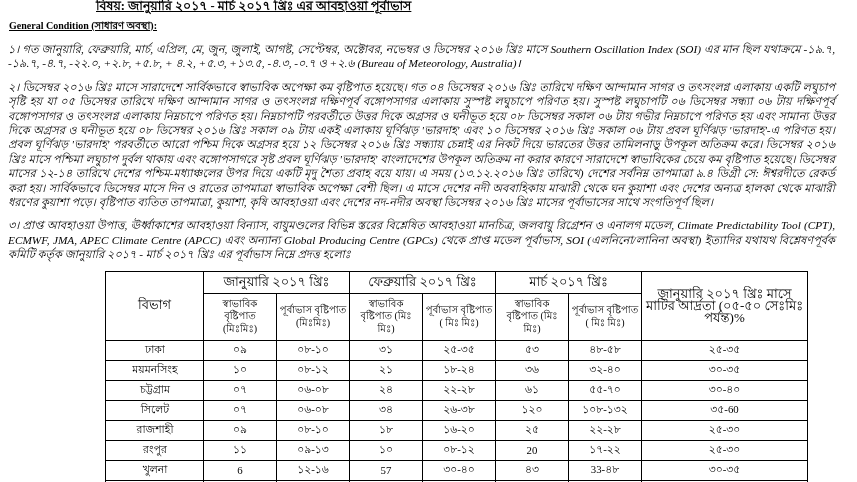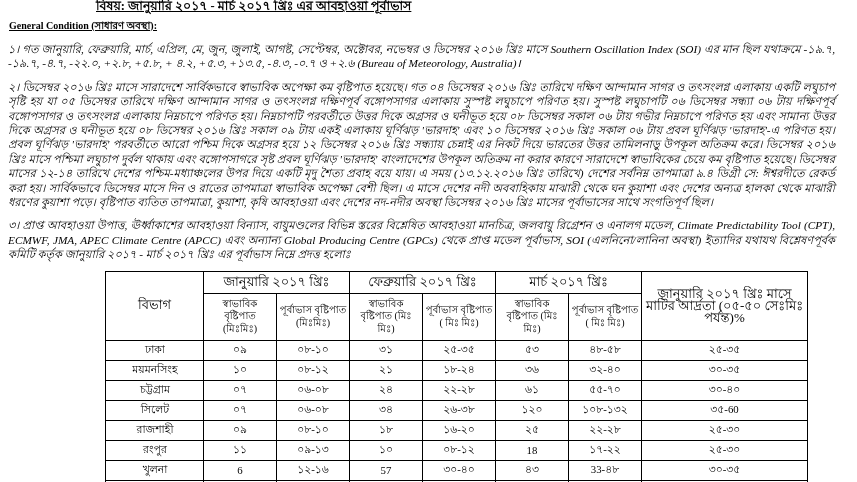--- a/index.html
+++ b/index.html
@@ -170,21 +170,21 @@
           <td>২৫</td>
           <td>২২-২৮</td>
           <td>২৫-৩০</td>
         </tr>
         <tr>
           <td class="division">রংপুর</td>
           <td>১১</td>
           <td>০৯-১৩</td>
           <td>১০</td>
           <td>০৮-১২</td>
-          <td>18</td>
+          <td>20</td>
           <td>১৭-২২</td>
           <td>২৫-৩০</td>
         </tr>
         <tr>
           <td class="division">খুলনা</td>
           <td>6</td>
           <td>১২-১৬</td>
           <td>57</td>
           <td>৩০-৪০</td>
           <td>৪৩</td>

